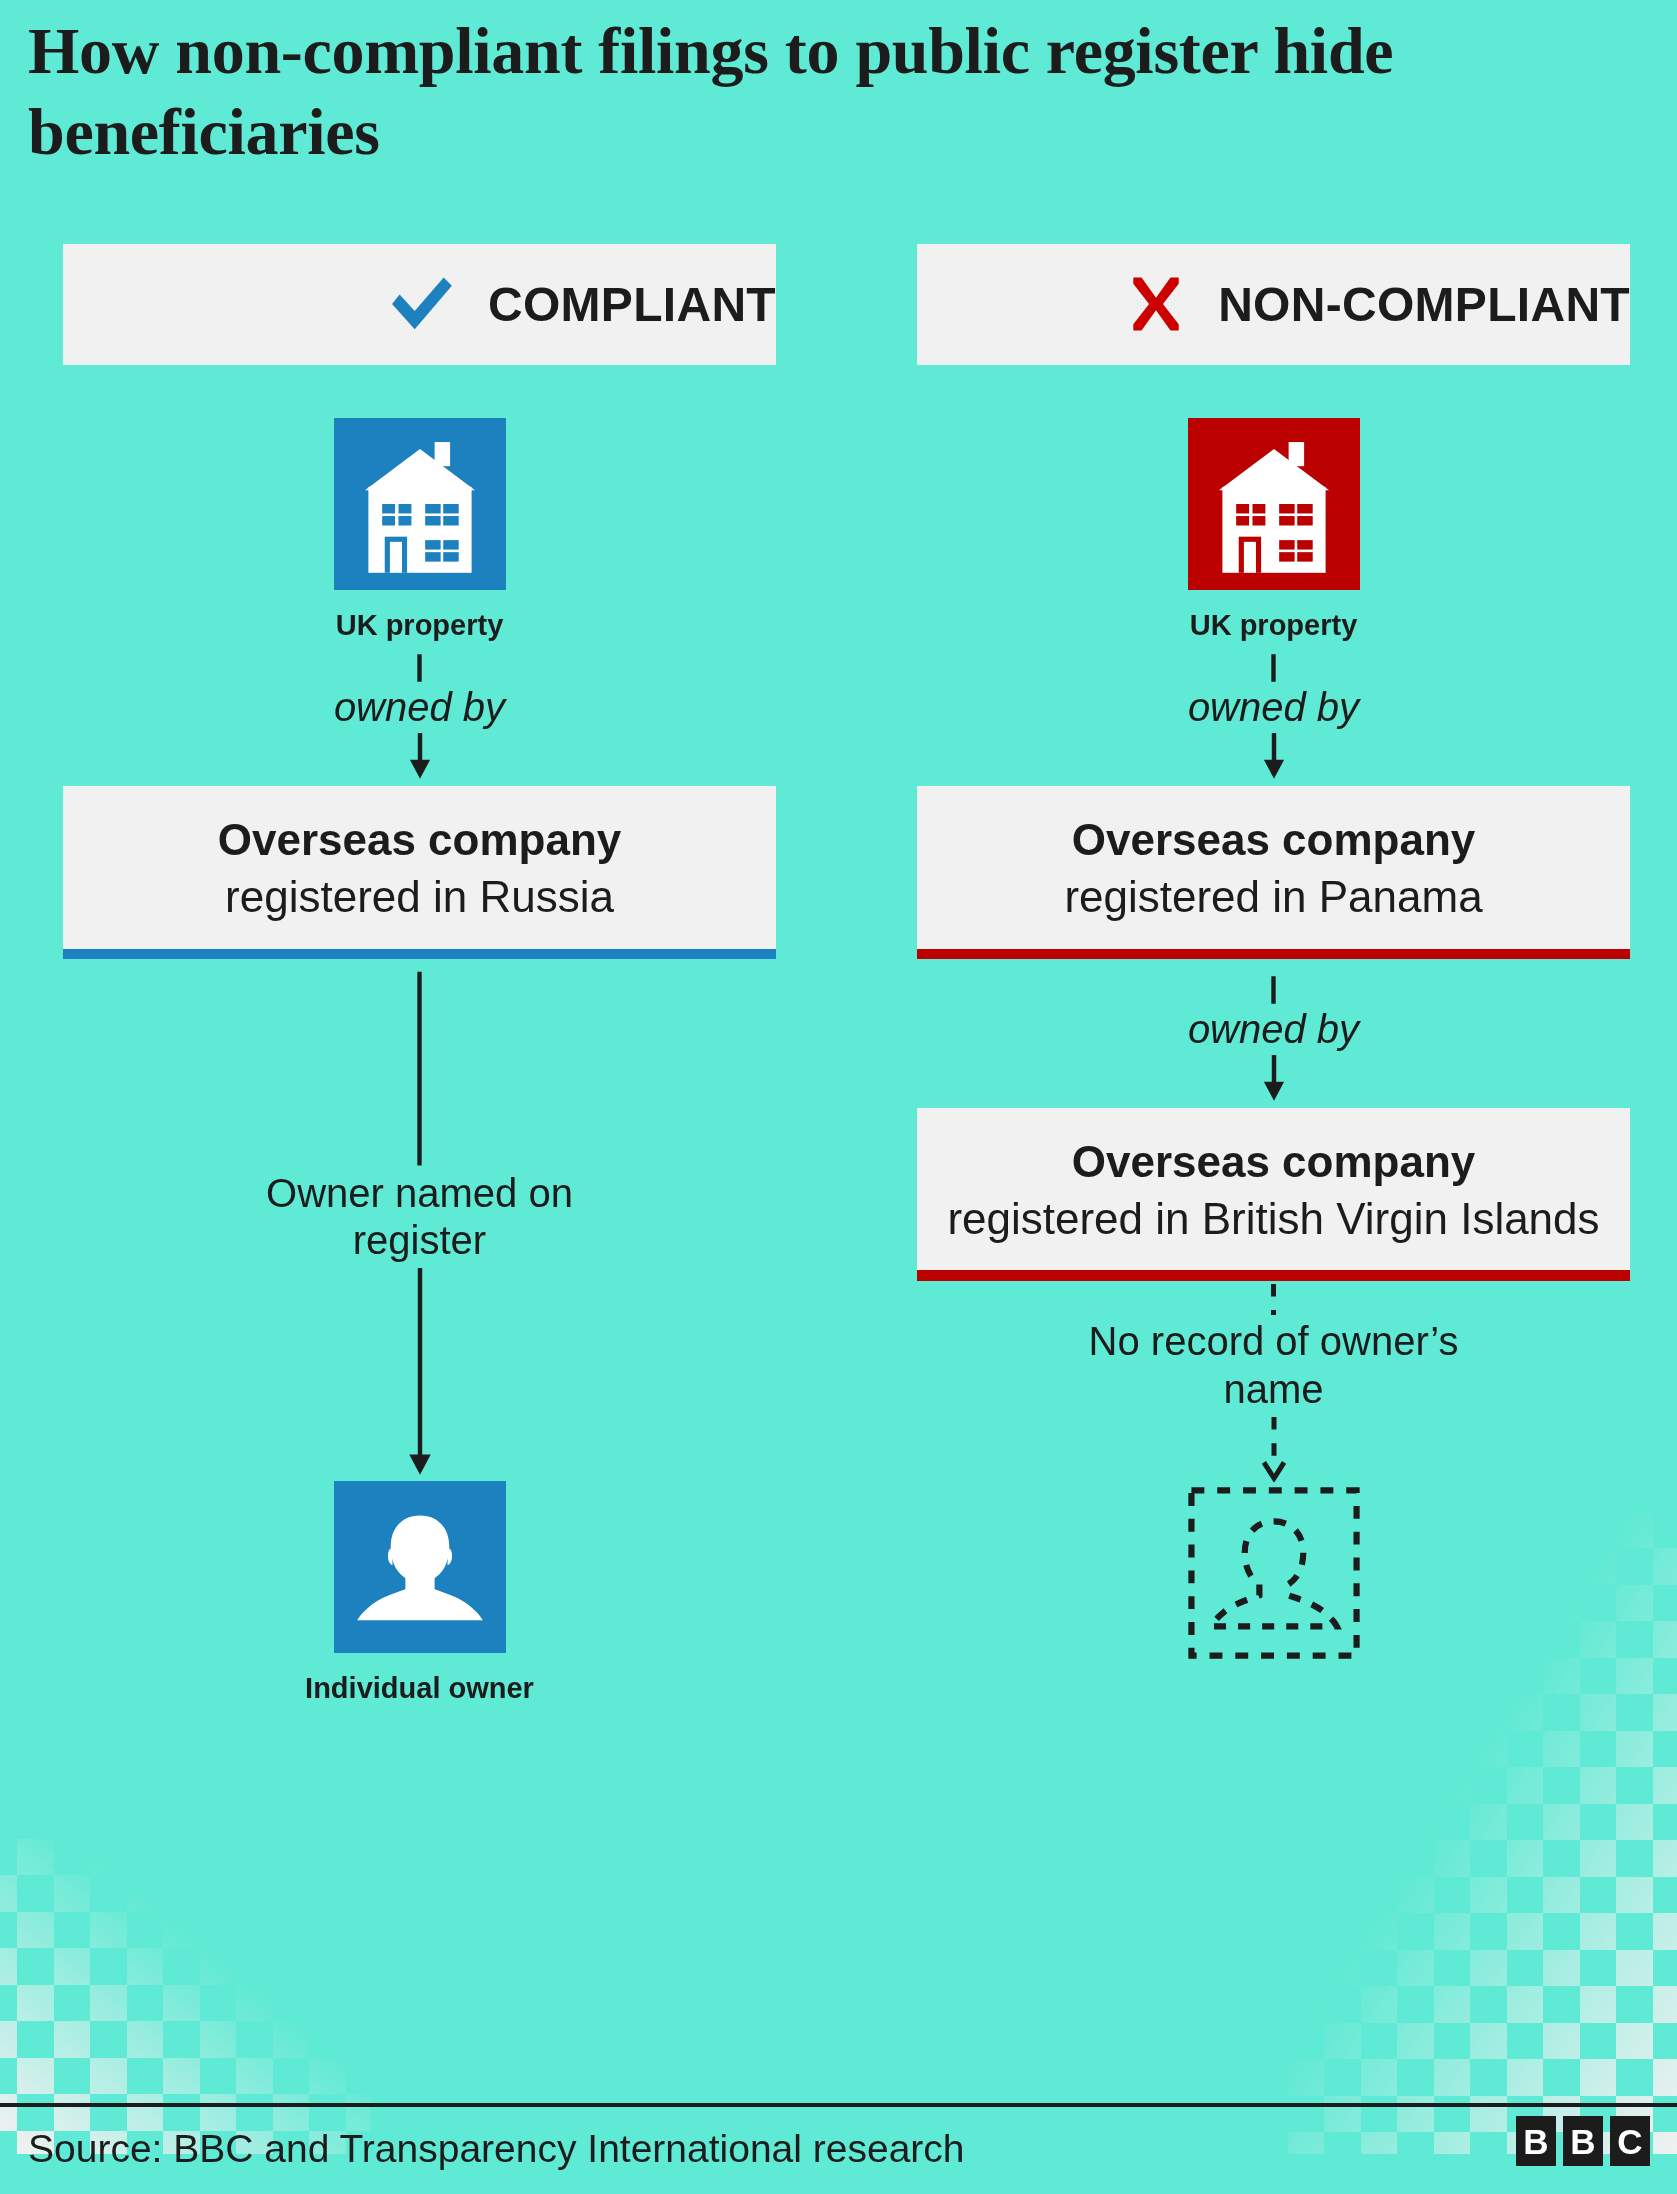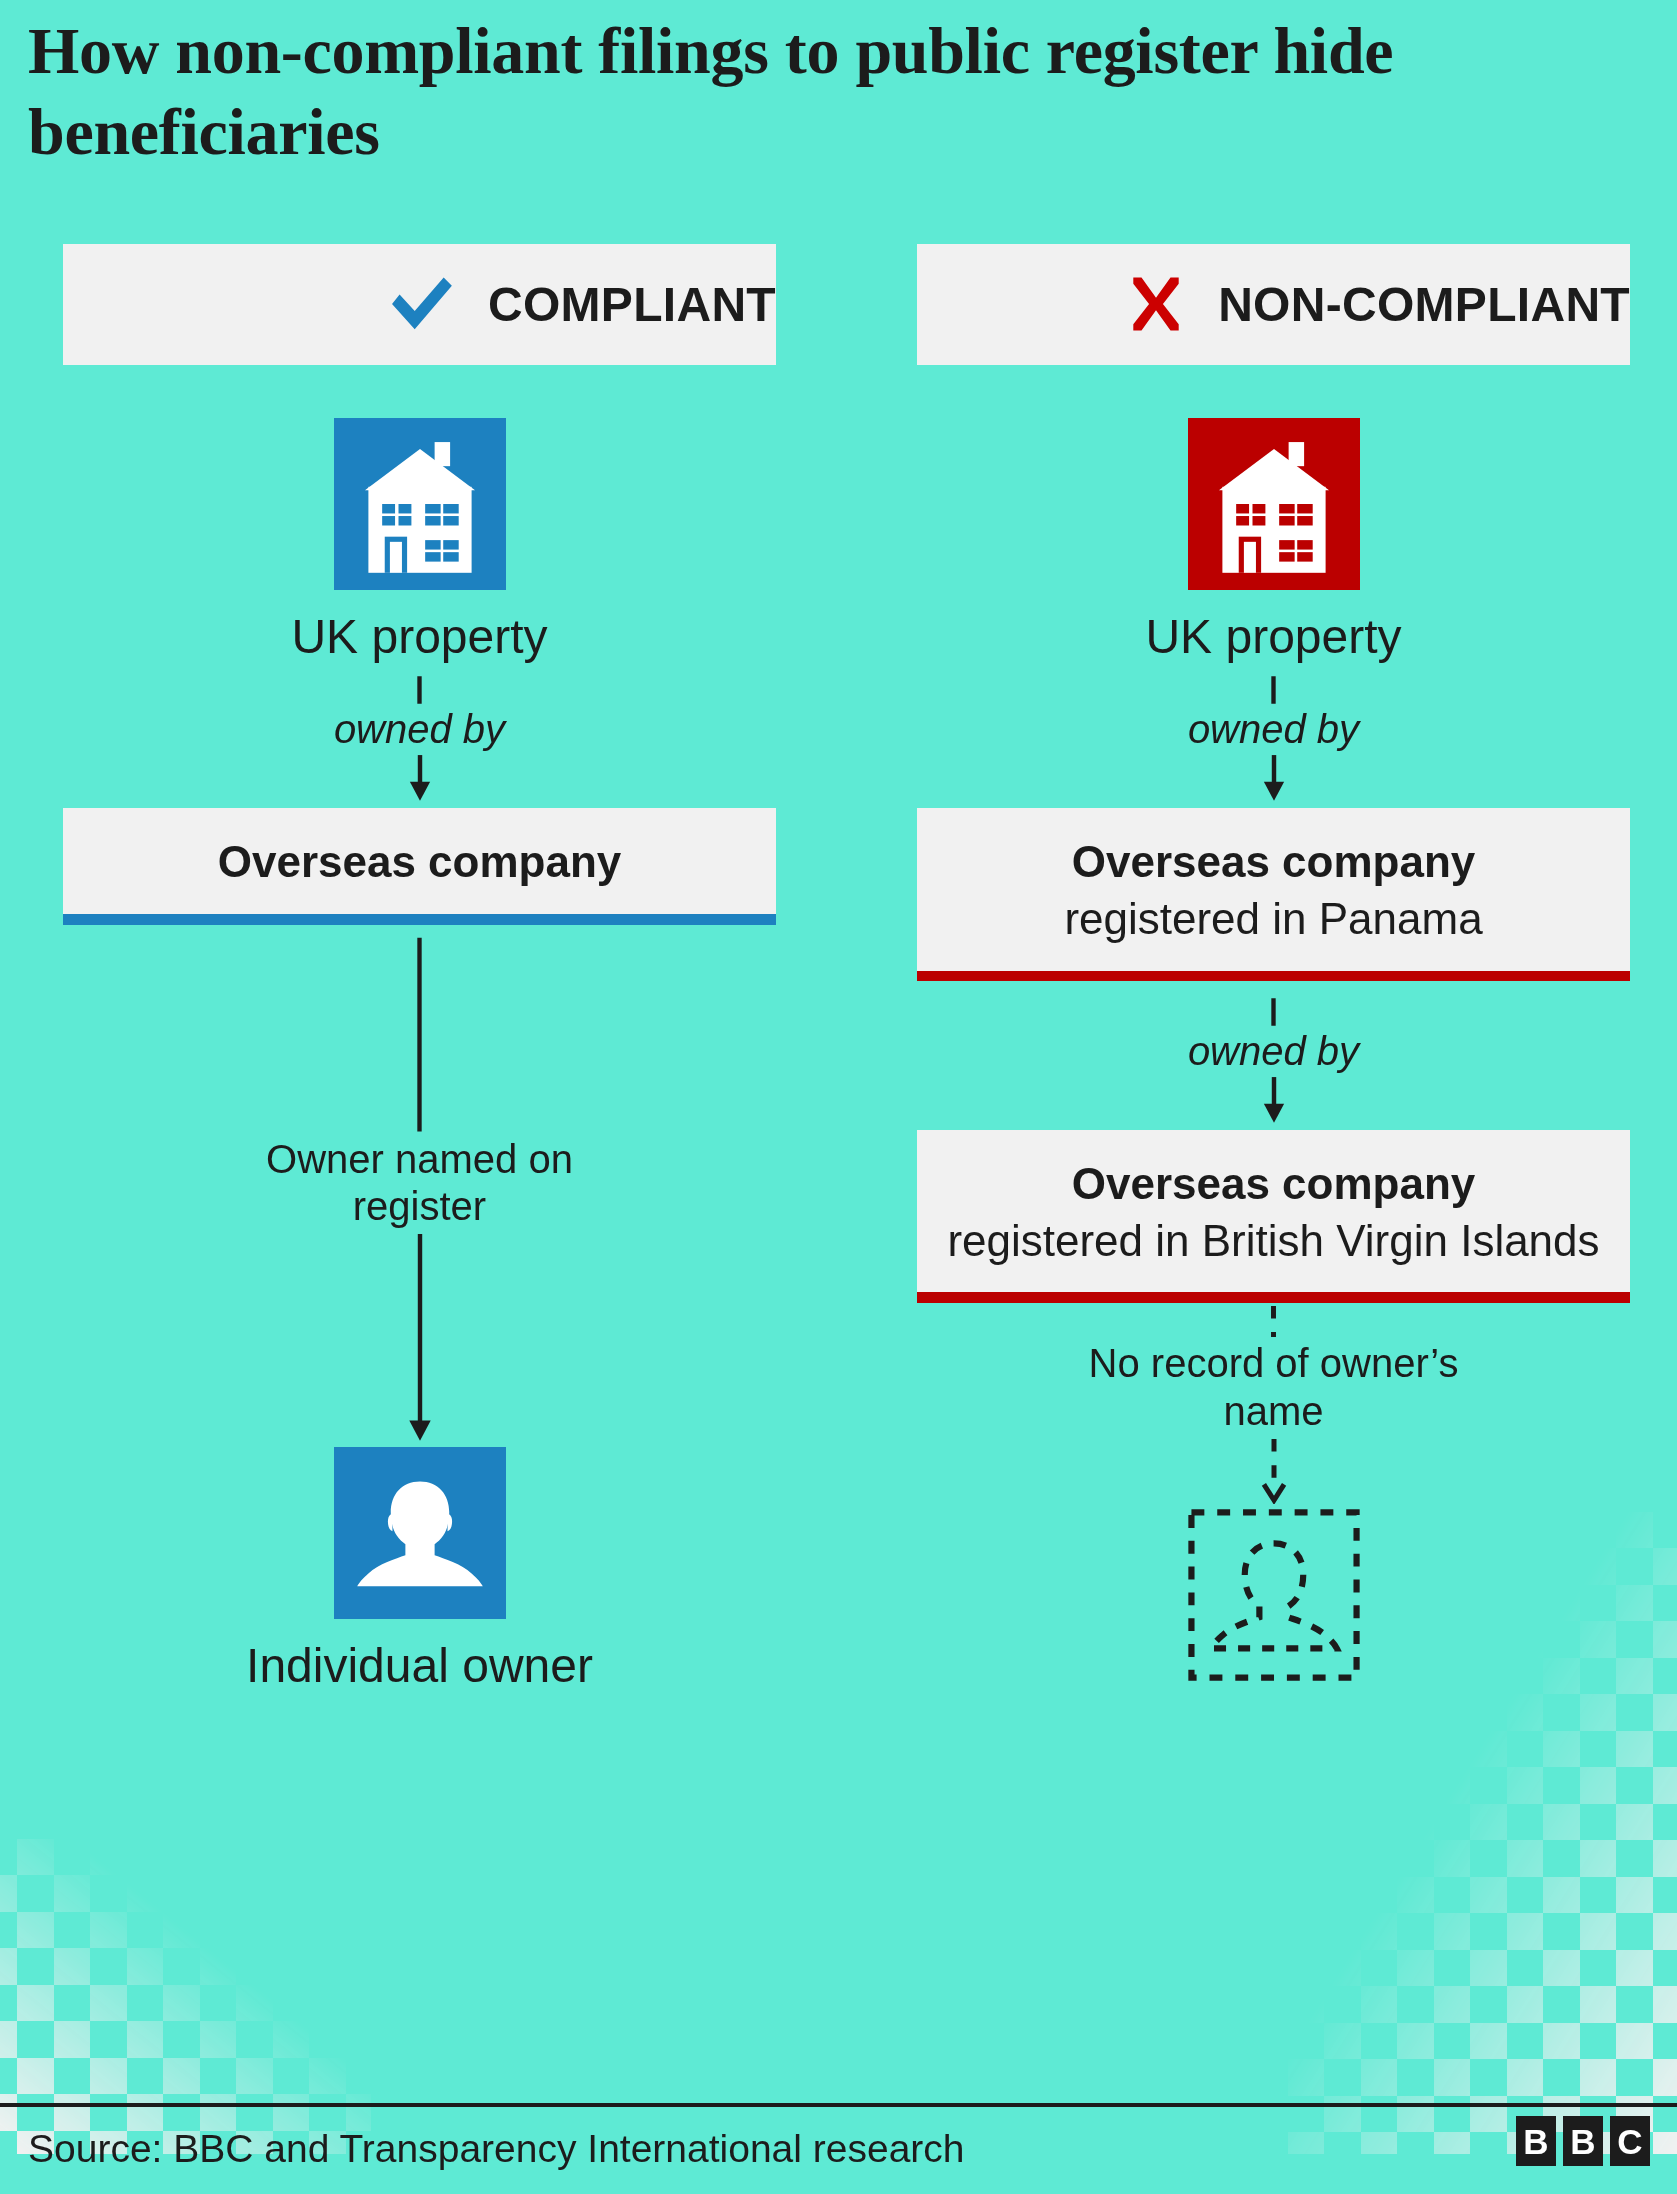--- a/index.html
+++ b/index.html
@@ -89,22 +89,22 @@
 
   .icon-tile {
     width: 172px; height: 172px;
     margin: 53px auto 0;
     display: block;
   }
 
   .node-label {
     margin-top: 19px;
     text-align: center;
-    font-size: 48px;
-    font-weight: 400;
+    font-size: 29px;
+    font-weight: 700;
     color: #1c1c1c;
     line-height: 1.16;
   }
 
   
   .connector {
     position: relative;
     width: 100%;
     display: flex;
     flex-direction: column;
@@ -229,20 +229,21 @@
         <div class="conn-caption">owned by</div>
         <svg class="conn-arrow" width="38" height="47" viewBox="0 0 60 74">
           <line x1="30" y1="0" x2="30" y2="46" stroke="#1c1c1c" stroke-width="7"></line>
           <path d="M14 42 L46 42 L30 72 Z" fill="#1c1c1c"></path>
         </svg>
       </div>
 
       <div style="margin-top:6.3px;">
         <div class="company-box">
           <div class="company-title">Overseas company</div>
+          <div class="company-sub">registered in Russia</div>
         </div>
         <div class="company-rule" style="background:#1d81c0;"></div>
       </div>
 
       <div class="connector" style="margin-top:12px;">
         <svg class="conn-stub" width="5" height="195" viewBox="0 0 8 310">
           <line x1="4" y1="0" x2="4" y2="310" stroke="#1c1c1c" stroke-width="7"></line>
         </svg>
         <div class="conn-caption plain" style="max-width:403px;">Owner named on register</div>
         <svg class="conn-arrow" width="38" height="208" viewBox="0 0 60 330">

